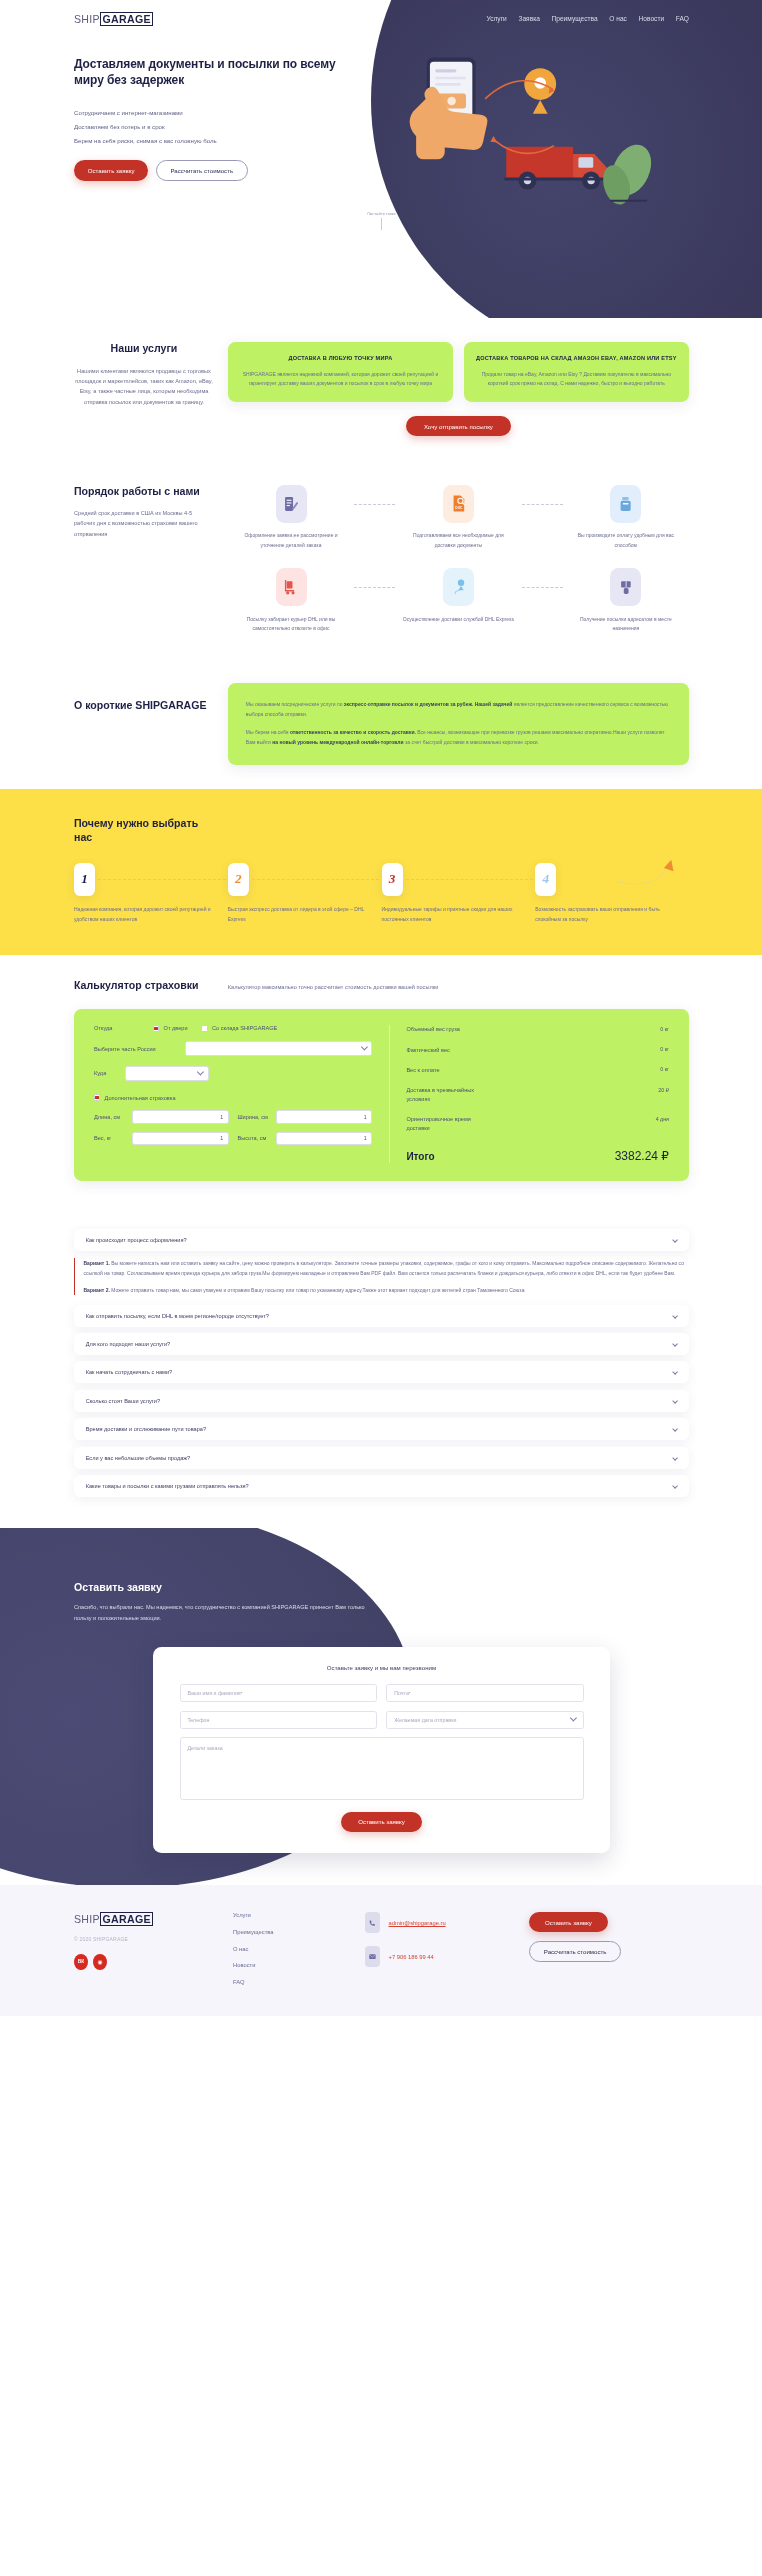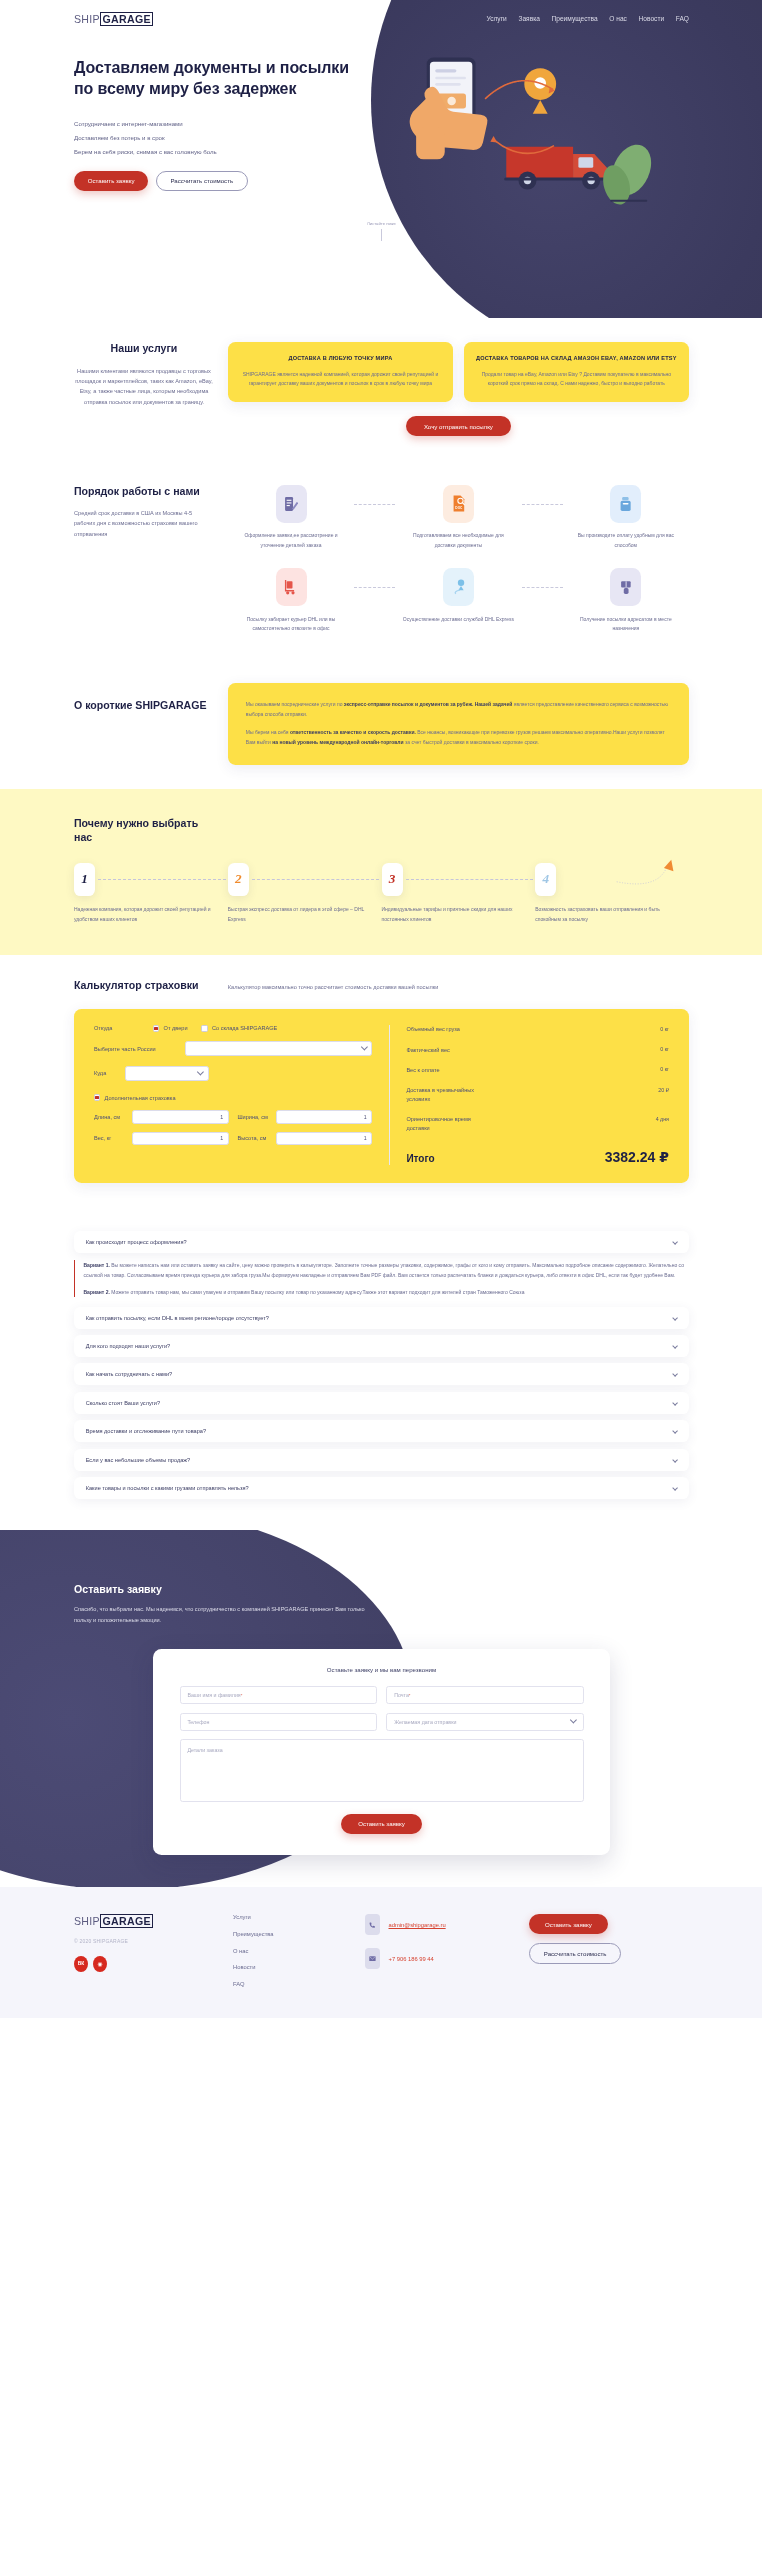--- a/index.html
+++ b/index.html
@@ -21,21 +21,21 @@
     border-radius:50%;
   }
   .hero-top{position:relative;z-index:5;display:flex;align-items:center;justify-content:space-between;padding-top:11.7px;}
   .logo{display:flex;align-items:center;font-size:10.6px;letter-spacing:0.3px;}
   .logo .l1{color:#5c5b80;font-weight:400;}
   .logo .l2{color:#1e2045;font-weight:700;border:1.1px solid #1e2045;padding:0 1.6px;}
   nav{display:flex;gap:11.7px;}
   nav a{color:#dcdce9;font-size:6.6px;text-decoration:none;white-space:nowrap;}
   .hero-body{position:relative;z-index:5;padding-top:31px;max-width:276px;}
   h1{
-    font-size:16px;line-height:1.32;font-weight:700;color:#1e2045;letter-spacing:-0.1px;
+    font-size:12px;line-height:1.32;font-weight:700;color:#1e2045;letter-spacing:-0.1px;
   }
   .hero-bullets{margin-top:21px;}
   .hero-bullets div{font-size:6.1px;color:#5e5f85;margin-bottom:6.9px;}
   .hero-btns{margin-top:16px;display:flex;gap:7.4px;}
   .btn-red{
     background:#c33227;color:#fff;border:none;border-radius:11.7px;
     padding:5.8px 13.8px;font-size:6.1px;cursor:pointer;
     font-family:inherit;box-shadow:0 3.2px 8.5px rgba(195,50,39,.28);
   }
   .btn-ghost{
@@ -47,21 +47,21 @@
   .scroll-hint{
     position:relative;z-index:5;text-align:center;margin-top:30px;font-size:4.2px;color:#9a9ab8;
   }
   .scroll-hint .bar{width:0.5px;height:11.7px;background:#c9c9dc;margin:2.6px auto 0;}
 
   
   section{padding:24.4px 0;}
   .sec-title{font-size:10.6px;font-weight:700;color:#1e2045;line-height:1.3;}
   .sec-sub{font-size:5.6px;color:#6b6c91;line-height:1.85;margin-top:9.5px;}
   .card{
-    background:#fde047;border-radius:7.4px;box-shadow:0 3.2px 13.8px rgba(60,60,110,.09);
+    background:#bef264;border-radius:7.4px;box-shadow:0 3.2px 13.8px rgba(60,60,110,.09);
   }
 
   
   .services{display:flex;gap:13.8px;}
   .services .left{width:140px;flex:none;text-align:center;}
   .svc-cards{display:flex;gap:10.6px;flex:1;}
   .svc-card{flex:1;padding:11.7px 10.6px 13.8px;text-align:center;}
   .svc-card h3{font-size:5.6px;font-weight:700;color:#1e2045;line-height:1.55;letter-spacing:0.2px;}
   .svc-card p{font-size:5px;color:#6b6c91;line-height:1.85;margin-top:7.4px;}
   .svc-btn-row{text-align:center;margin-top:13.8px;}
@@ -83,21 +83,21 @@
 
   
   .about{display:flex;gap:13.8px;align-items:flex-start;}
   .about .left{width:140px;flex:none;padding-top:16px;}
   .about .card{flex:1;padding:16px 18px 18px;}
   .about p{font-size:5px;color:#6b6c91;line-height:2.0;}
   .about p b{color:#3a3c63;font-weight:700;}
   .about p+p{margin-top:8.5px;}
 
   
-  .why-band{background:#fef9c3;padding:27.6px 0 31px;}
+  .why-band{background:#fde047;padding:27.6px 0 31px;}
   .why-grid{display:flex;gap:0;margin-top:18px;position:relative;}
   .why-item{flex:1;position:relative;}
   .num-box{
     width:21px;height:33px;background:#fff;border-radius:6.4px;
     box-shadow:0 2.6px 9.5px rgba(60,60,110,.10);
     display:flex;align-items:center;justify-content:center;
     font-size:13.2px;font-style:italic;font-weight:700;font-family:"Liberation Serif",serif;
   }
   .why-item p{font-size:5px;color:#6b6c91;line-height:1.9;margin-top:9.5px;padding-right:16px;}
   .why-dots{position:absolute;top:16.4px;left:24.4px;right:2.1px;border-top:0.5px dashed #c5c5da;}
@@ -129,21 +129,21 @@
   .num{
     flex:1;height:13.8px;border:0.5px solid #dcdceb;border-radius:2.6px;background:#fff;
     font-size:5.3px;color:#4d4f75;text-align:right;padding:0 4.8px;
     display:flex;align-items:center;justify-content:flex-end;
   }
   .res{display:flex;justify-content:space-between;align-items:flex-start;margin-bottom:11.7px;gap:7.4px;}
   .res .k{font-size:5.6px;color:#4d4f75;line-height:1.55;}
   .res .v{font-size:5.3px;color:#4d4f75;white-space:nowrap;padding-top:0.5px;}
   .total{display:flex;justify-content:space-between;align-items:baseline;margin-top:16px;}
   .total .k{font-size:10px;font-weight:700;color:#1e2045;}
-  .total .v{font-size:14px;font-weight:700;color:#1e2045;}
+  .total .v{font-size:12px;font-weight:400;color:#1e2045;}
 
   
   .faq{display:flex;gap:13.8px;align-items:flex-start;}
   .faq .left{width:140px;flex:none;padding-top:5.3px;}
   .faq .right{flex:1;}
   .q{
     background:#fff;border-radius:6.4px;box-shadow:0 2.6px 10.6px rgba(60,60,110,.08);
     padding:8px 11.7px;display:flex;align-items:center;justify-content:space-between;
     font-size:5.6px;color:#3a3c63;margin-bottom:6.4px;cursor:pointer;
   }

